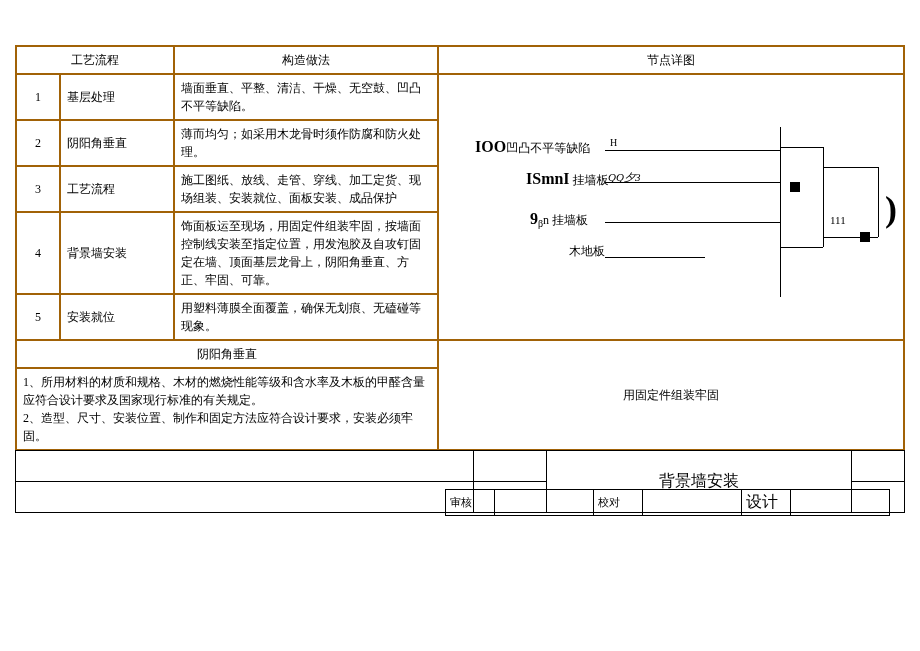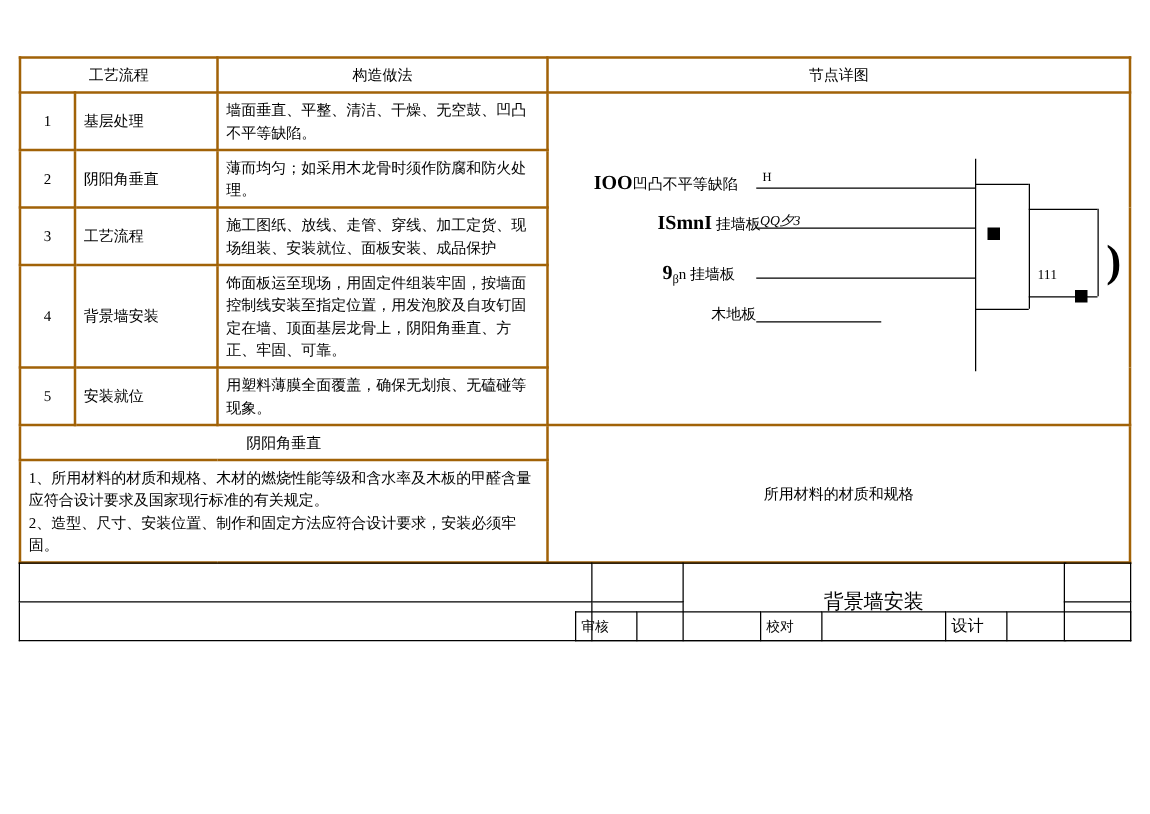--- a/index.html
+++ b/index.html
@@ -174,21 +174,21 @@
   </tr>
 
   <tr>
     <td class="num-cell">5</td>
     <td class="name-cell">安装就位</td>
     <td class="desc-cell">用塑料薄膜全面覆盖，确保无划痕、无磕碰等现象。</td>
   </tr>
 
   <tr>
     <td colspan="3" class="qc-title">阴阳角垂直</td>
-    <td colspan="5" rowspan="2" class="diag-caption">所用材料的材质和规格</td>
+    <td colspan="5" rowspan="2" class="diag-caption">用固定件组装牢固</td>
   </tr>
 
   <tr>
     <td colspan="3" class="qc-body">
       <div>1、所用材料的材质和规格、木材的燃烧性能等级和含水率及木板的甲醛含量应符合设计要求及国家现行标准的有关规定。</div>
       <div>2、造型、尺寸、安装位置、制作和固定方法应符合设计要求，安装必须牢固。</div>
     </td>
   </tr>
 
 </tbody>
@@ -202,29 +202,29 @@
           <td rowspan="2" colspan="5" style="border: 1px solid rgb(0, 0, 0); text-align: center; font-size: 16px; width: 340px;">背景墙安装</td>
           <td style="border: 1px solid rgb(0, 0, 0); width: 40px;"></td>
         </tr>
         <tr>
           <td style="border: 1px solid rgb(0, 0, 0); height: 22px;"></td>
           <td style="border: 1px solid rgb(0, 0, 0);"></td>
           <td style="border: 1px solid rgb(0, 0, 0);"></td>
         </tr>
       </tbody>
     </table>
-    <div style="position: relative; width: 890px; margin-left: 15px; margin-top: -24px;">
+    <div style="position: relative; width: 890px; margin-top: -24px;">
       <table style="border-collapse: collapse; width: 445px; margin-left: 445px; margin-top: -1px;">
         <tbody>
           <tr>
             <td style="border: 1px solid rgb(0, 0, 0); padding: 2px 4px; font-size: 11px; height: 18px; width: 40px;">审核</td>
             <td style="border: 1px solid rgb(0, 0, 0); padding: 2px 4px; font-size: 11px; height: 18px; width: 90px;"></td>
             <td style="border: 1px solid rgb(0, 0, 0); padding: 2px 4px; font-size: 11px; height: 18px; width: 40px;">校对</td>
             <td style="border: 1px solid rgb(0, 0, 0); padding: 2px 4px; font-size: 11px; height: 18px; width: 90px;"></td>
-            <td style="border: 1px solid rgb(0, 0, 0); padding: 2px 4px; font-size: 13px; height: 18px; width: 40px;">设计</td>
+            <td style="border: 1px solid rgb(0, 0, 0); padding: 2px 4px; font-size: 16px; height: 18px; width: 40px;">设计</td>
             <td style="border: 1px solid rgb(0, 0, 0); padding: 2px 4px; font-size: 11px; height: 18px; width: 90px;"></td>
           </tr>
         </tbody>
       </table>
     </div>
   </div>
 
 <div style="position:absolute; left:15px; top:45px; width:890px;">
   
 </div>

